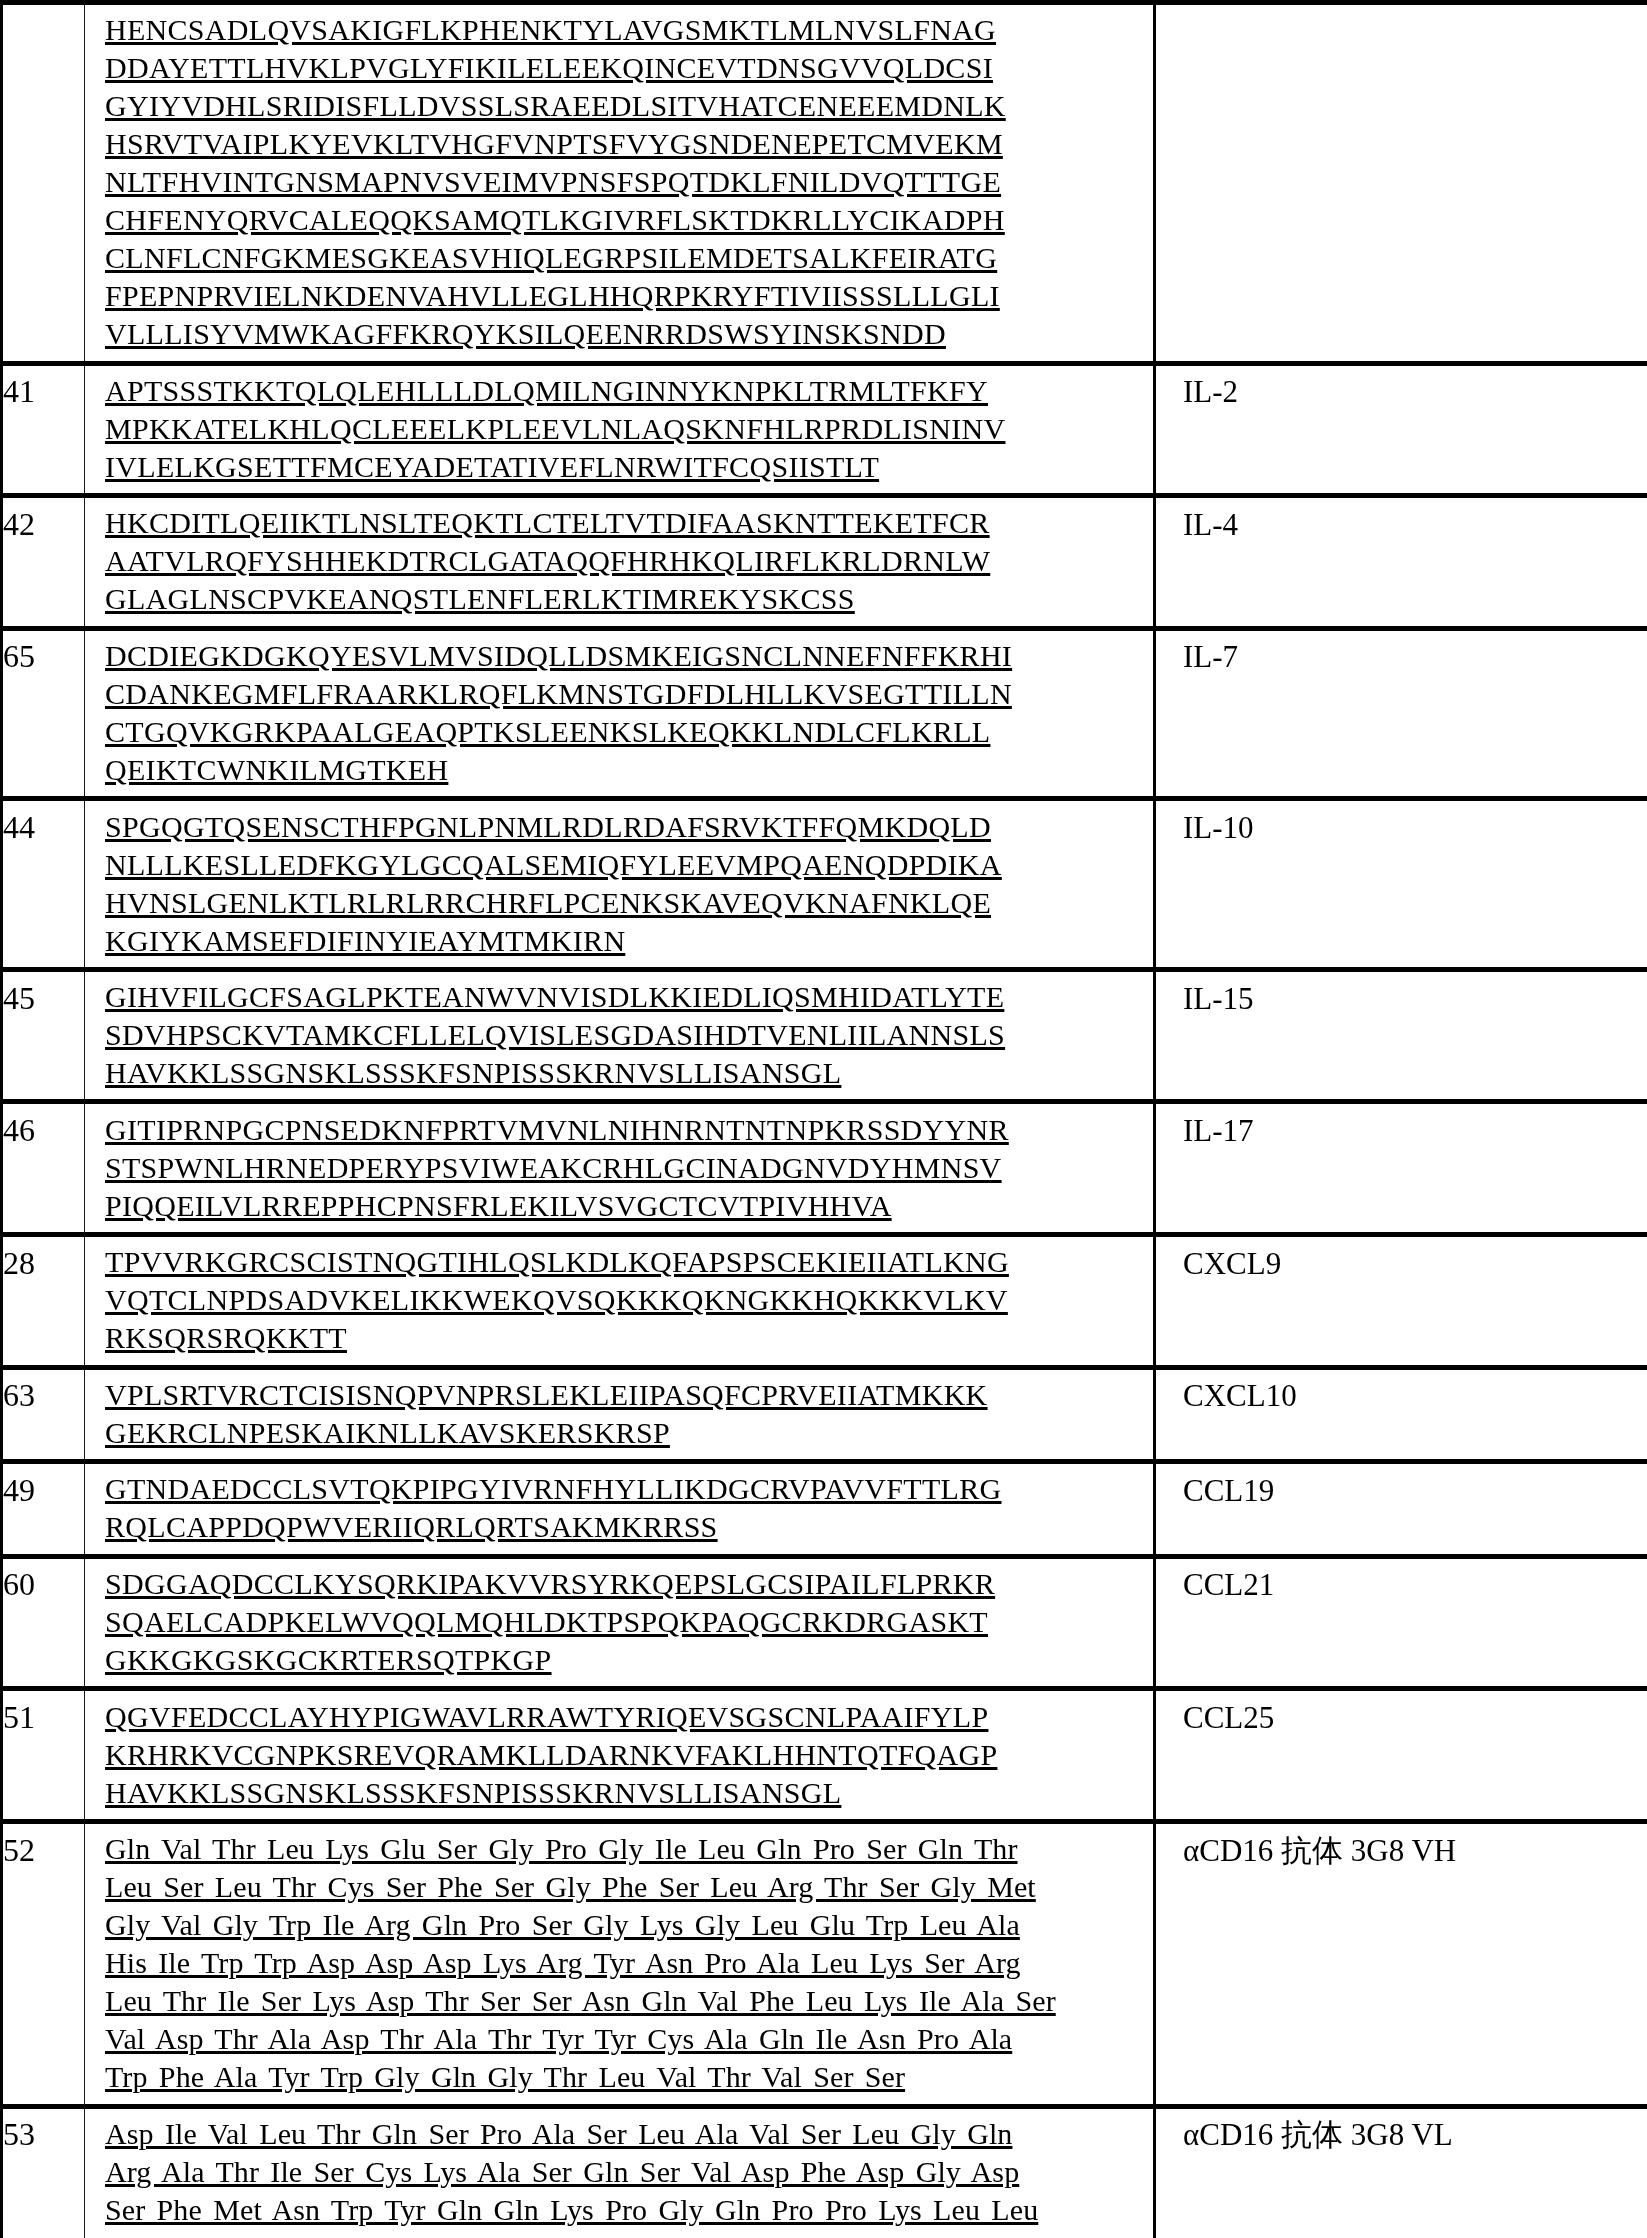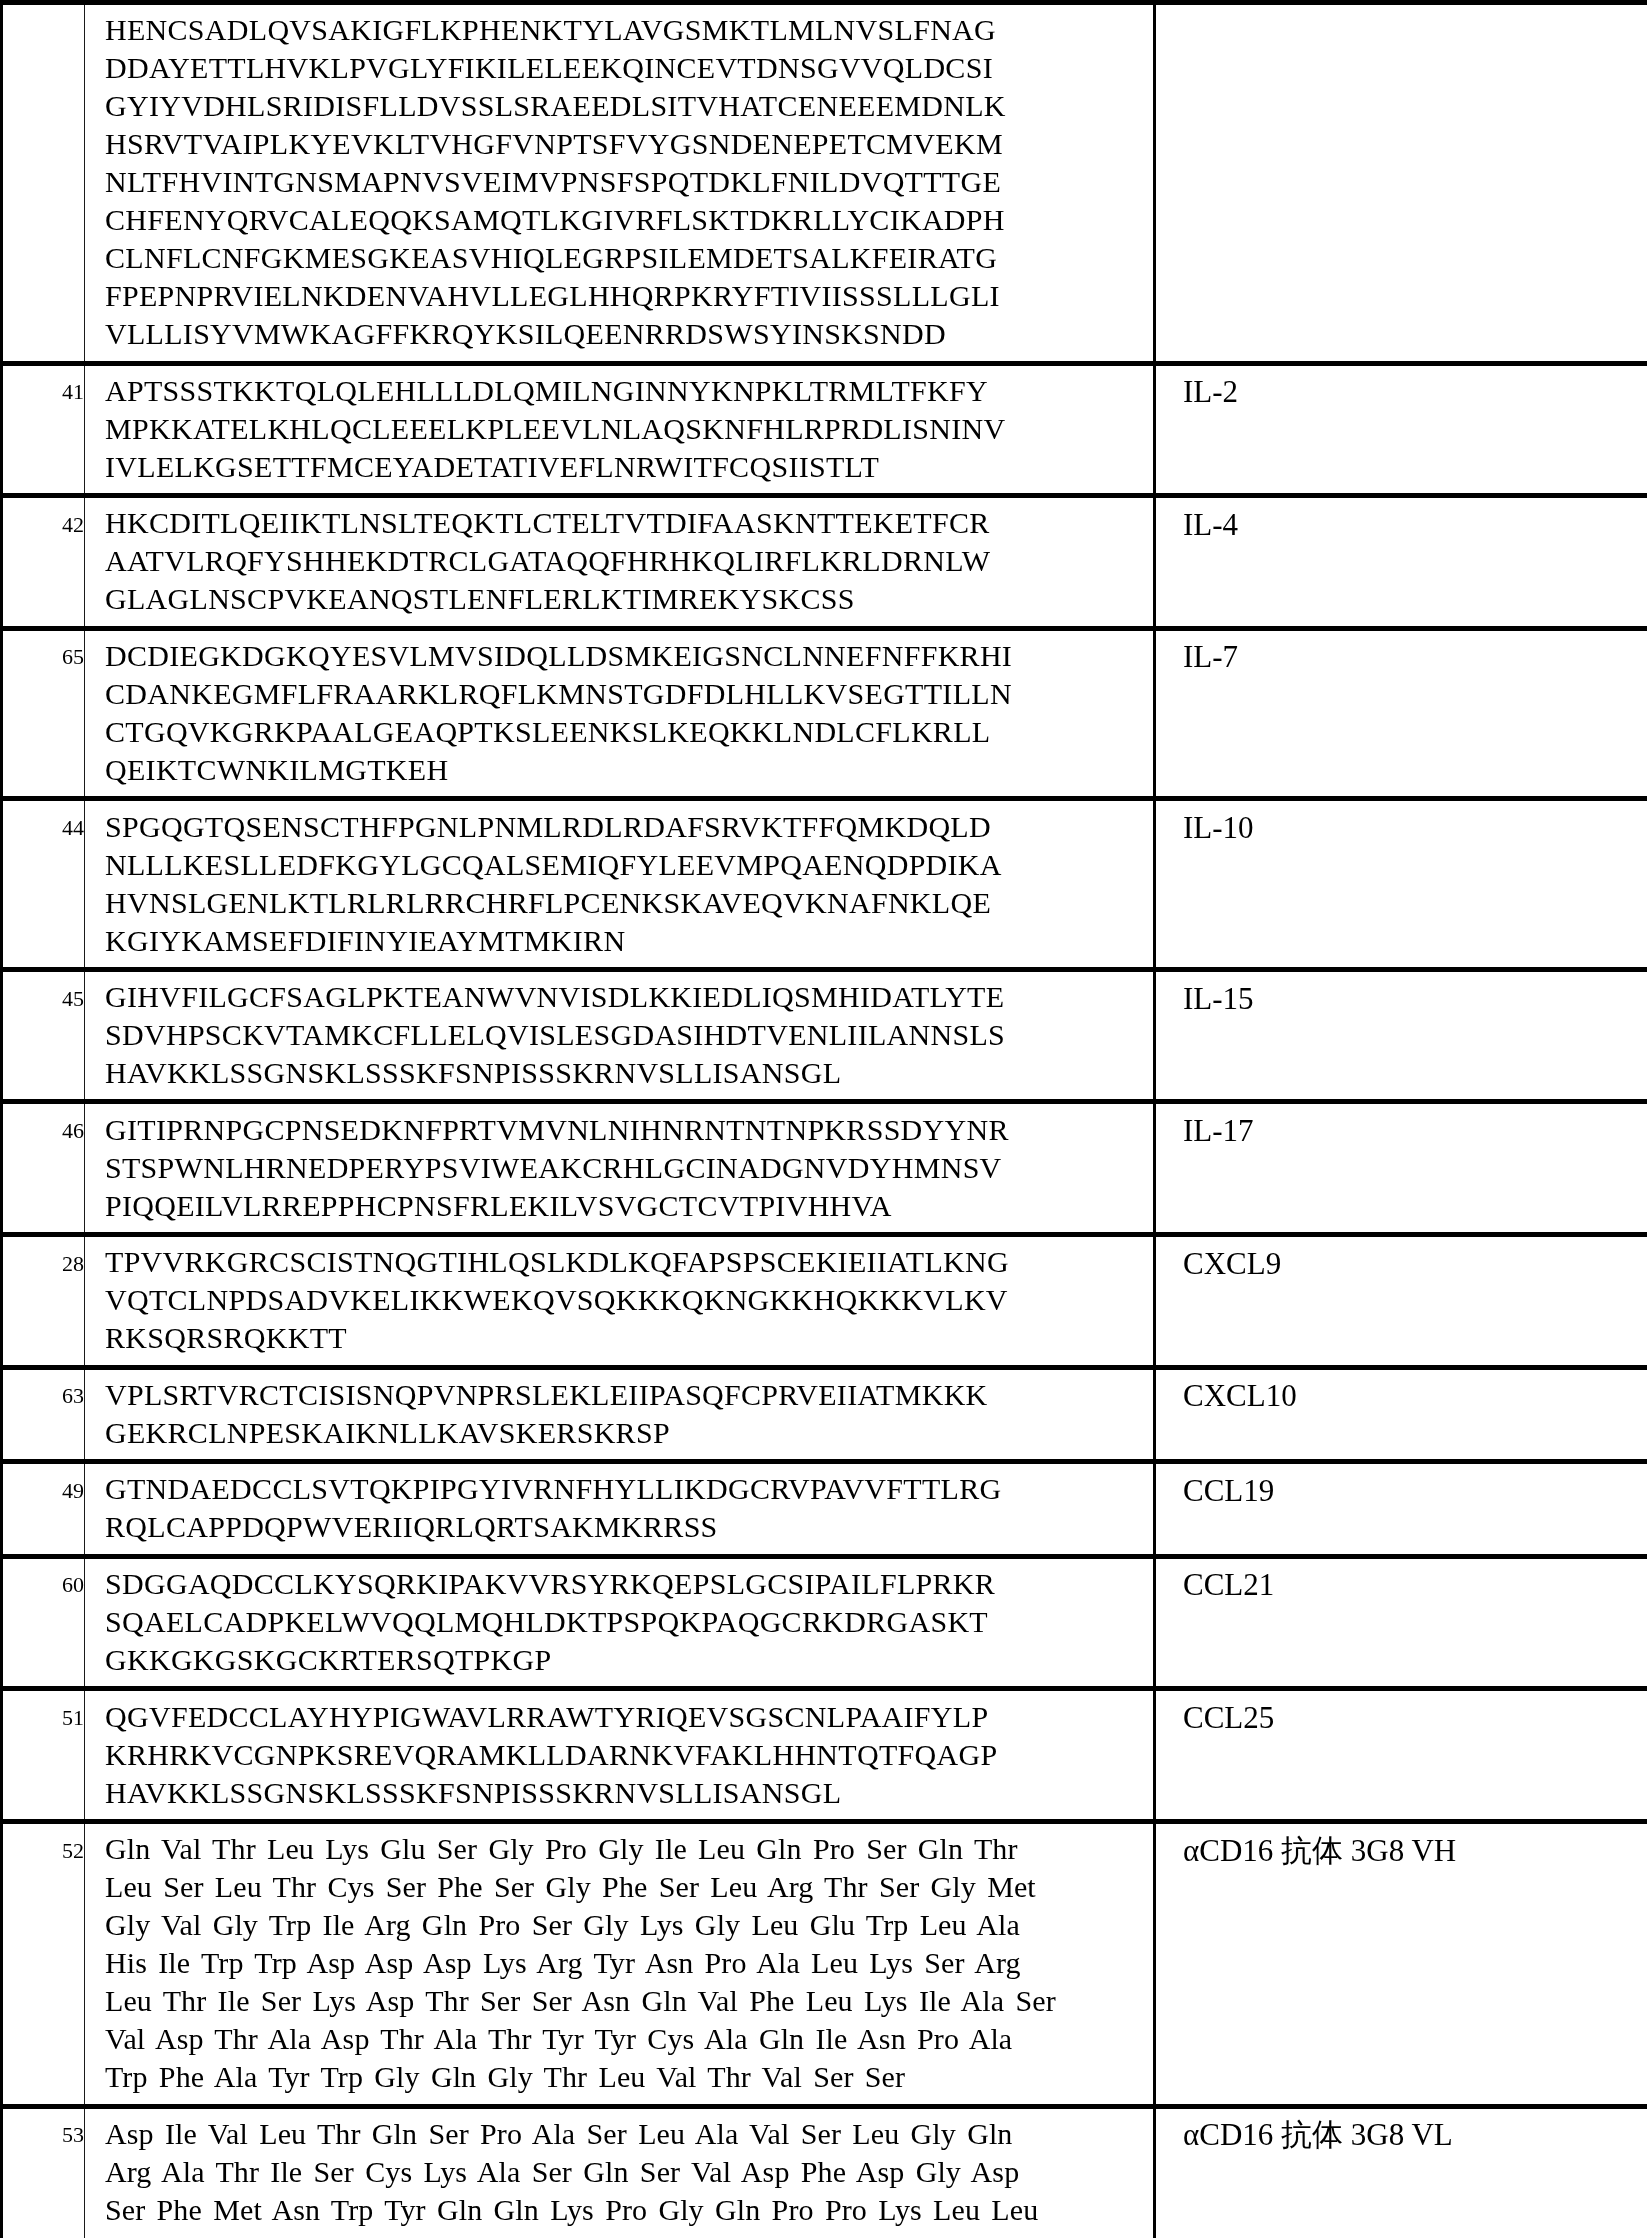--- a/index.html
+++ b/index.html
@@ -24,28 +24,29 @@
   table.seq-table { border-top: 5.6px solid #000; border-bottom: 5.6px solid #000; }
   td {
     vertical-align: top;
     border-top: 5.6px solid #000;
     border-bottom: 5.6px solid #000;
     padding: 0;
   }
   td.num-cell {
     border-left: 3.7px solid #000;
     border-right: 1.9px solid #1a1a1a;
-    text-align: right;
+    text-align: left;
     padding-top: 8.7px;
-    font-size: 22px;
+    font-size: 32px;
     line-height: 35px;
   }
   td.seq-cell {
     border-right: 3.1px solid #000;
     padding: 6.2px 3.7px 7.4px 20px;
+    text-decoration: underline;
   }
   td.label-cell {
     border-right: 5px solid #000;
     padding: 8.7px 6.2px 6.2px 27px;
     font-size: 31px;
     line-height: 36px;
     white-space: nowrap;
   }
   .seq-line {
     font-size: 30px;

